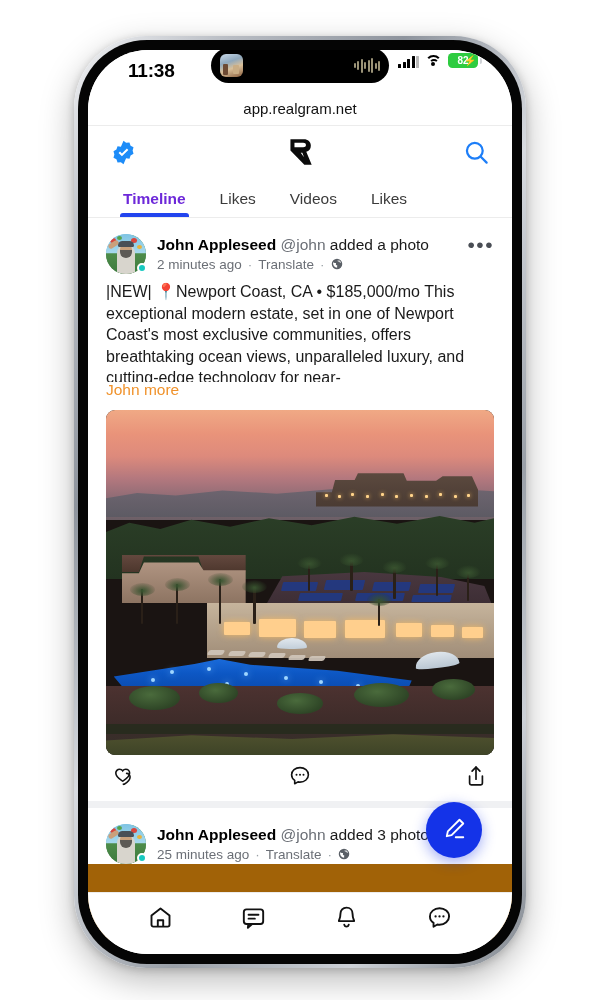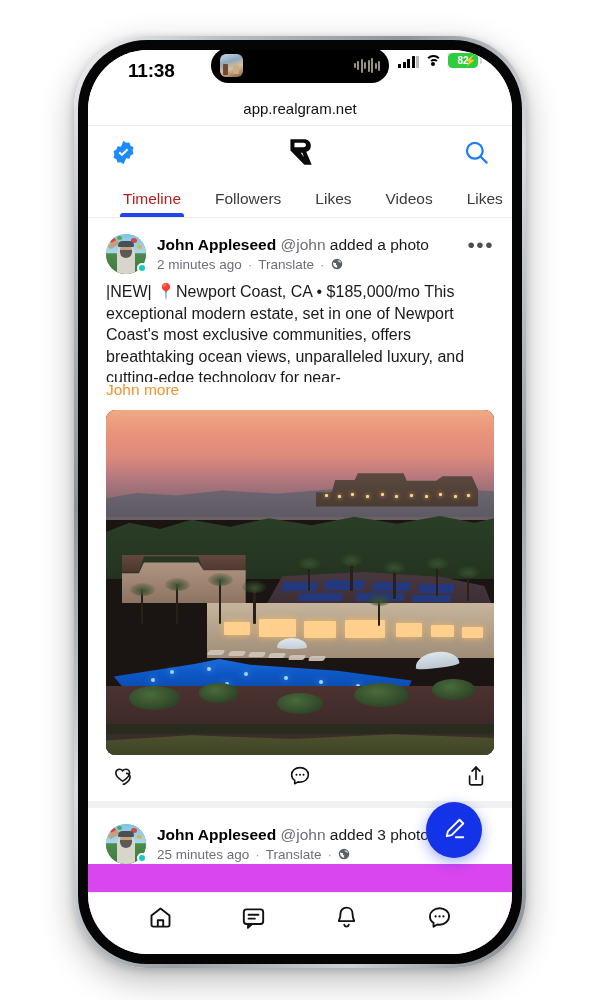--- a/index.html
+++ b/index.html
@@ -161,30 +161,30 @@
     background: #fff;
     overflow: hidden;
     white-space: nowrap;
   }
   .tab {
     font-size: 15.5px;
     color: #3b3b3b;
     padding: 0 17px 9px 17px;
     position: relative;
   }
-  .tab.active { font-weight: normal; color: #b91c1c; }
+  .tab.active { font-weight: bold; color: #6d28d9; }
   .tab.active::after {
     content:"";
     position:absolute; left:14px; right:14px; bottom:0;
     height:4px; border-radius:3px 3px 0 0; background:#2244ee;
   }
 
   
   .feed {
-    background: #d946ef;
+    background: #a16207;
     height: 722px;
     overflow: hidden;
   }
   .post { background:#fff; padding: 12px 0 0 0; }
   .post-head {
     display:flex; align-items:flex-start; gap:11px;
     padding: 4px 18px 0 18px;
   }
   .avatar-wrap { position:relative; flex:0 0 auto; width:40px; height:40px; }
   .avatar {
@@ -489,21 +489,20 @@
       <span>
         <svg class="search-icon" viewBox="0 0 24 24" fill="none" aria-hidden="true">
           <circle cx="10.5" cy="10.5" r="7" stroke="#1d7ef8" stroke-width="2"></circle>
           <path d="M15.8 15.8L21 21" stroke="#1d7ef8" stroke-width="2" stroke-linecap="round"></path>
         </svg>
       </span>
     </div>
 
     <div class="tabs">
       <div class="tab active"><span>Timeline</span></div>
-      <div class="tab"><span>Followers</span></div>
       <div class="tab"><span>Likes</span></div>
       <div class="tab"><span>Videos</span></div>
       <div class="tab"><span>Likes</span></div>
     </div>
 
     <div class="feed">
 
       <div class="post">
         <div class="post-head">
           <div class="avatar-wrap">

